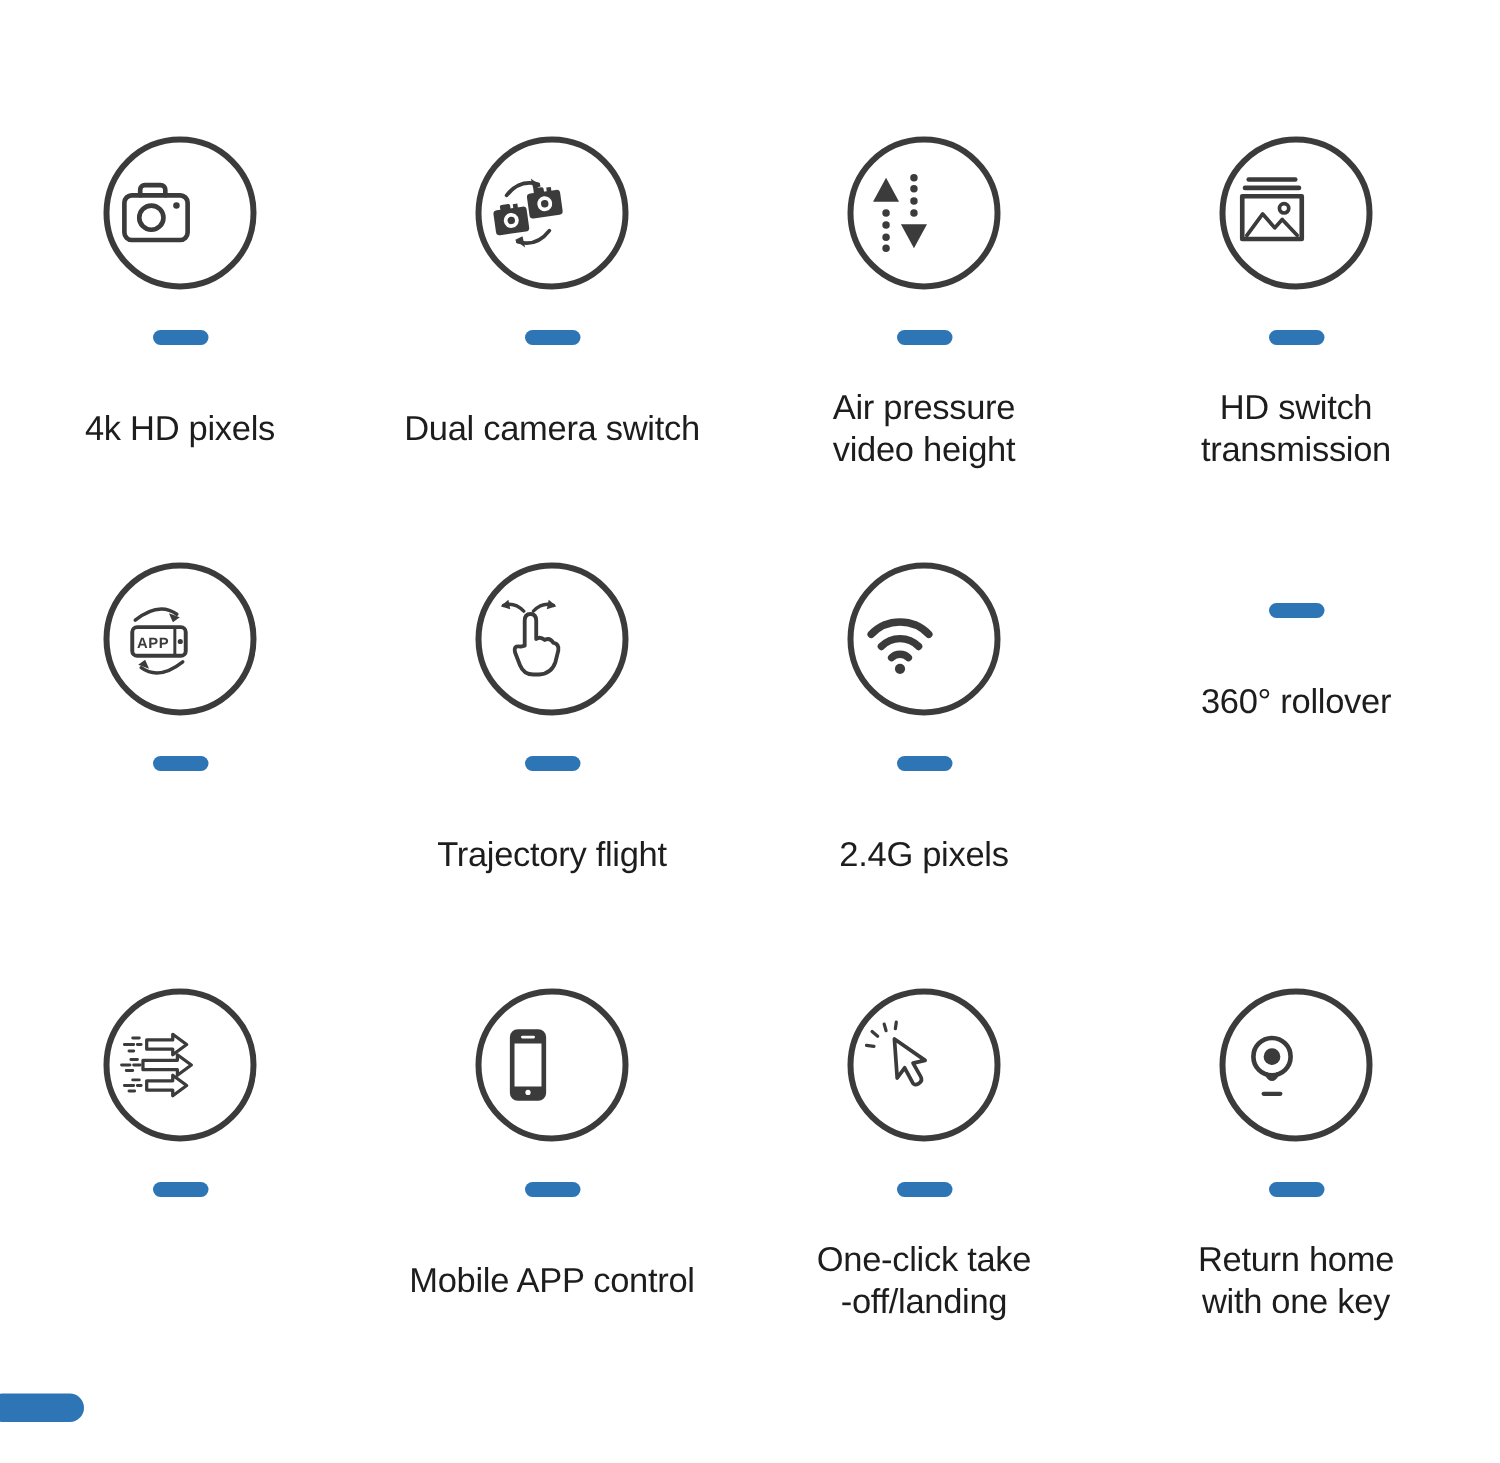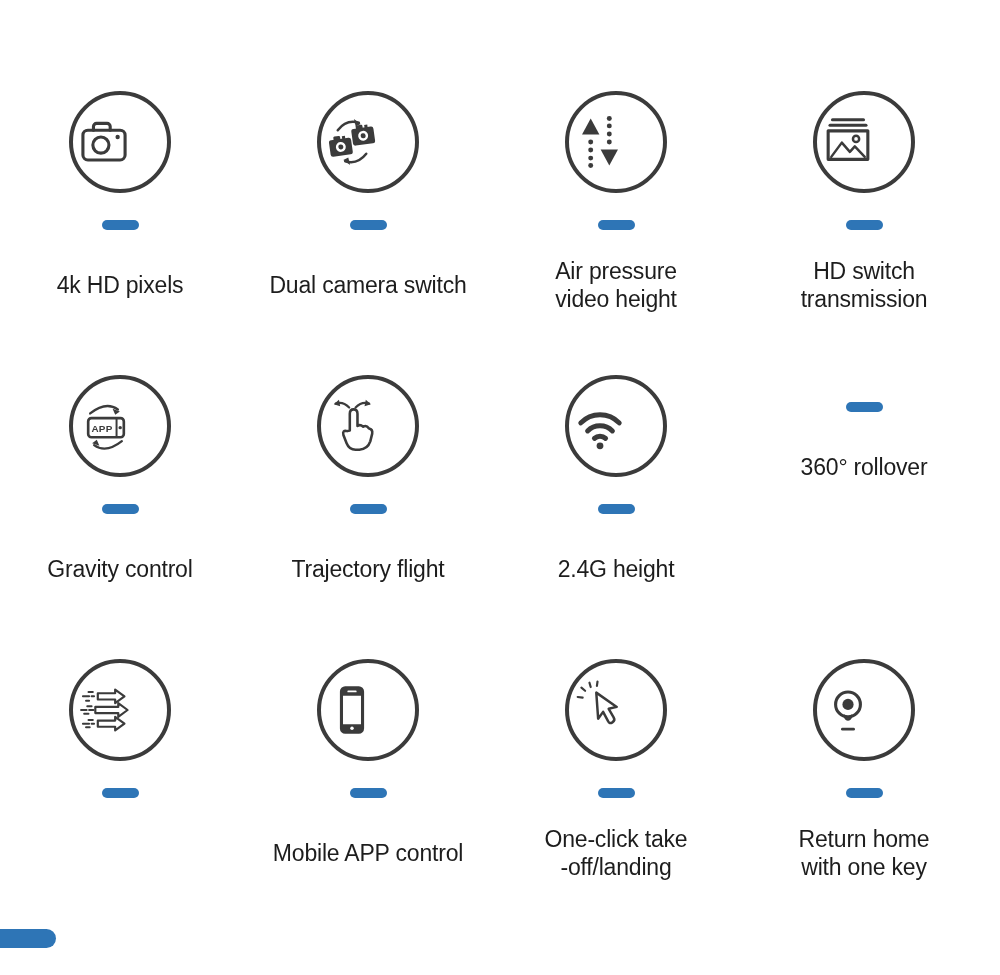--- a/index.html
+++ b/index.html
@@ -116,21 +116,20 @@
           <polygon class="icon-fill" points="71,28 60,24 64,33"></polygon>
           <path class="icon-stroke" d="M74,73 Q50,92 32,79" stroke-width="3.5"></path>
           <polygon class="icon-fill" points="29,76 40,80 36,71"></polygon>
           <rect class="icon-stroke" x="23" y="38" width="54" height="29" rx="5" stroke-width="4"></rect>
           <path class="icon-stroke" d="M66,40 V65" stroke-width="3"></path>
           <circle class="icon-fill" cx="71.5" cy="52.5" r="2.6"></circle>
           <text x="44" y="59" text-anchor="middle" font-size="15" font-weight="bold" letter-spacing="0.5">APP</text>
         </svg>
       </div>
       <div class="dash"></div>
-      <div class="label">Gravity control</div>
     </div>
 
     <div class="cell">
       <div class="badge">
         <svg width="64" height="64" viewBox="0 0 100 100">
           <path class="icon-stroke" d="M44,21 Q34,11 23,15" stroke-width="3.5"></path>
           <polygon class="icon-fill" points="20,16 30,19 28,9"></polygon>
           <path class="icon-stroke" d="M54,21 Q64,11 75,15" stroke-width="3.5"></path>
           <polygon class="icon-fill" points="78,16 68,19 70,9"></polygon>
           <path class="icon-stroke" stroke-width="4" d="M45,57 L45,31 Q45,24 51,24 Q57,24 57,31 L57,50
@@ -145,21 +144,21 @@
     <div class="cell">
       <div class="badge">
         <svg width="62" height="62" viewBox="0 0 100 100">
           <path class="icon-stroke" d="M19,45 A 43 43 0 0 1 81,45" stroke-width="8"></path>
           <path class="icon-stroke" d="M30,58 A 28 28 0 0 1 70,58" stroke-width="8"></path>
           <path class="icon-stroke" d="M41,70 A 13 13 0 0 1 59,70" stroke-width="8"></path>
           <circle class="icon-fill" cx="50" cy="82" r="5.5"></circle>
         </svg>
       </div>
       <div class="dash"></div>
-      <div class="label">2.4G height</div>
+      <div class="label">2.4G pixels</div>
     </div>
 
     <div class="cell">
       <div class="dash"></div>
       <div class="label">360° rollover</div>
     </div>
 
     <div class="cell">
       <div class="badge">
         <svg width="62" height="62" viewBox="0 0 100 100">

